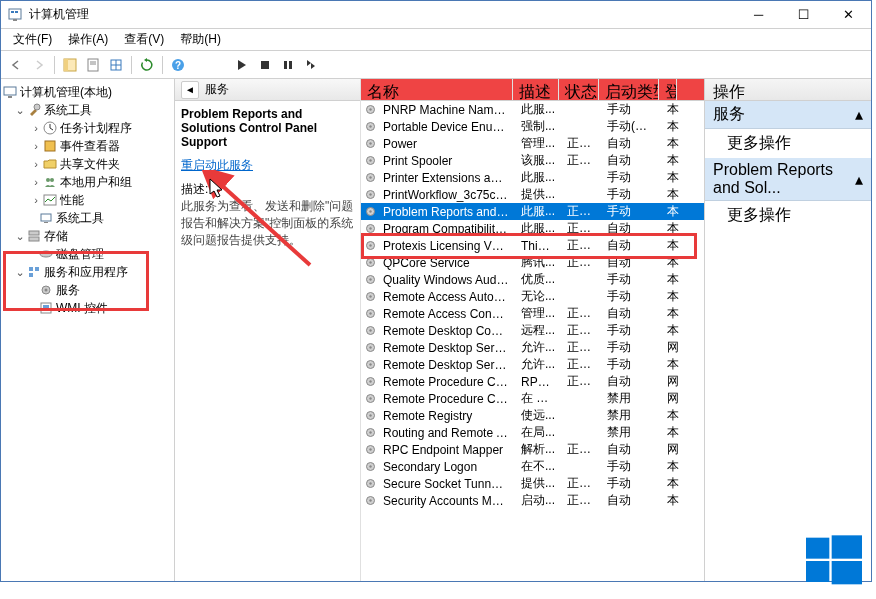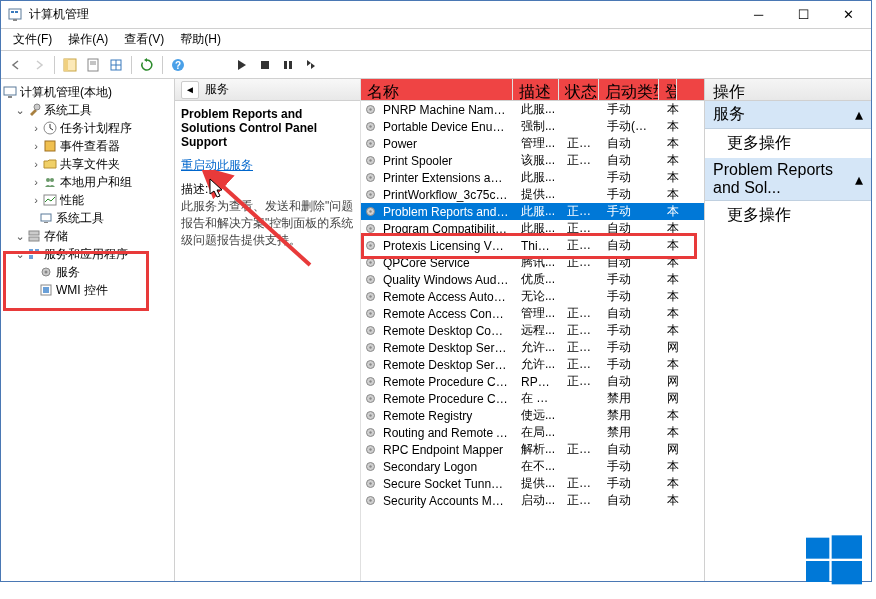--- a/index.html
+++ b/index.html
@@ -234,20 +234,28 @@
       <div class="tree-item" style="--ind:10px">
           <span class="exp">⌄</span>
           <span class="tico">
             <svg width="14" height="14">
               <rect x="2" y="2" width="10" height="4" fill="#ccc" stroke="#888"></rect>
               <rect x="2" y="8" width="10" height="4" fill="#ccc" stroke="#888"></rect>
             </svg>
           </span>
           <span>存储</span>
         </div>
+      <div class="tree-item" style="--ind:36px">
+          <span class="tico">
+            <svg width="14" height="14">
+              <ellipse cx="7" cy="7" rx="6" ry="3" fill="#ccc" stroke="#888"></ellipse>
+            </svg>
+          </span>
+          <span>磁盘管理</span>
+        </div>
       <div class="tree-item" style="--ind:10px">
           <span class="exp">⌄</span>
           <span class="tico">
             <svg width="14" height="14">
               <rect x="2" y="2" width="4" height="4" fill="#6aa0d8"></rect>
               <rect x="8" y="2" width="4" height="4" fill="#6aa0d8"></rect>
               <rect x="2" y="8" width="4" height="4" fill="#6aa0d8"></rect>
             </svg>
           </span>
           <span>服务和应用程序</span>

